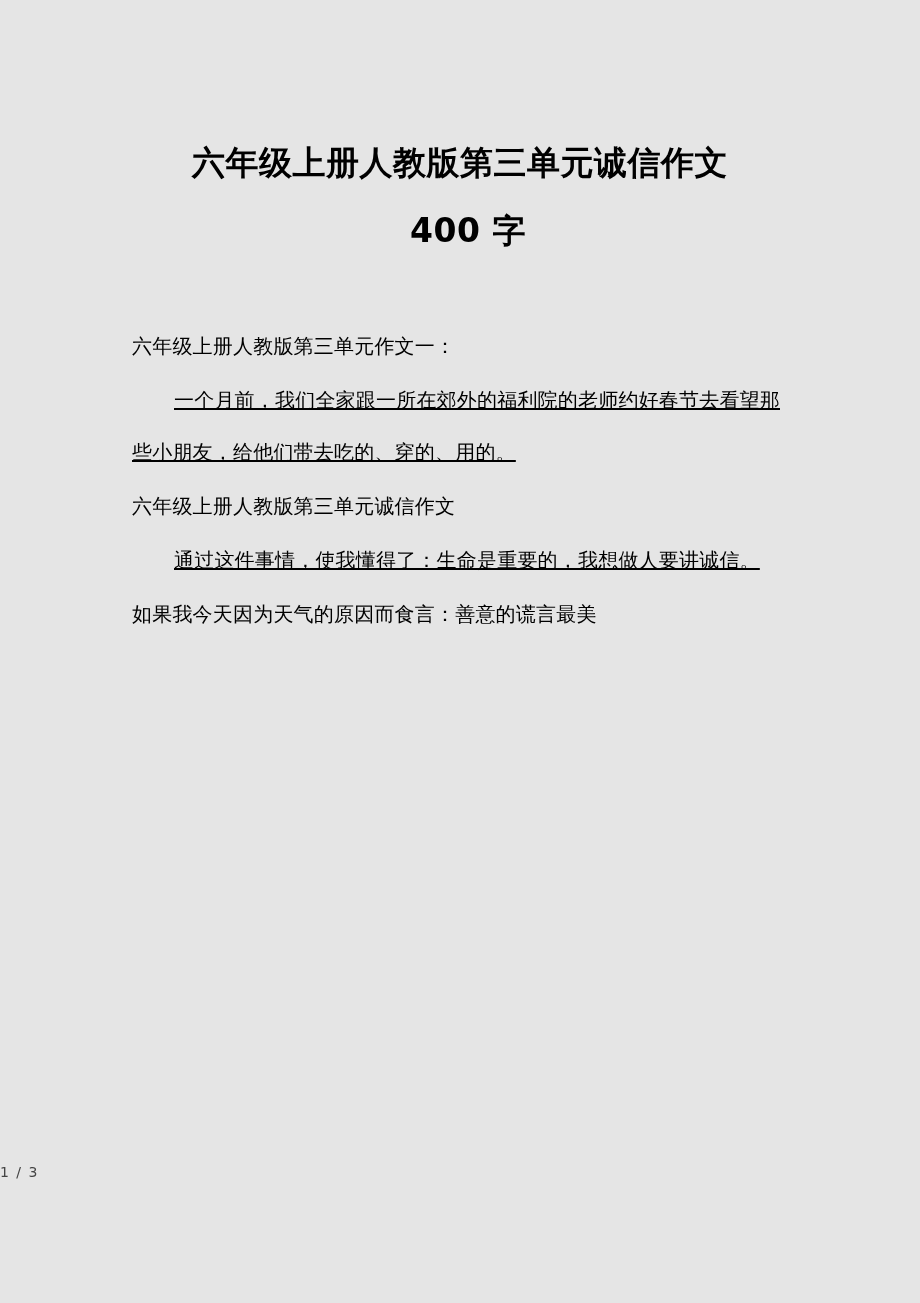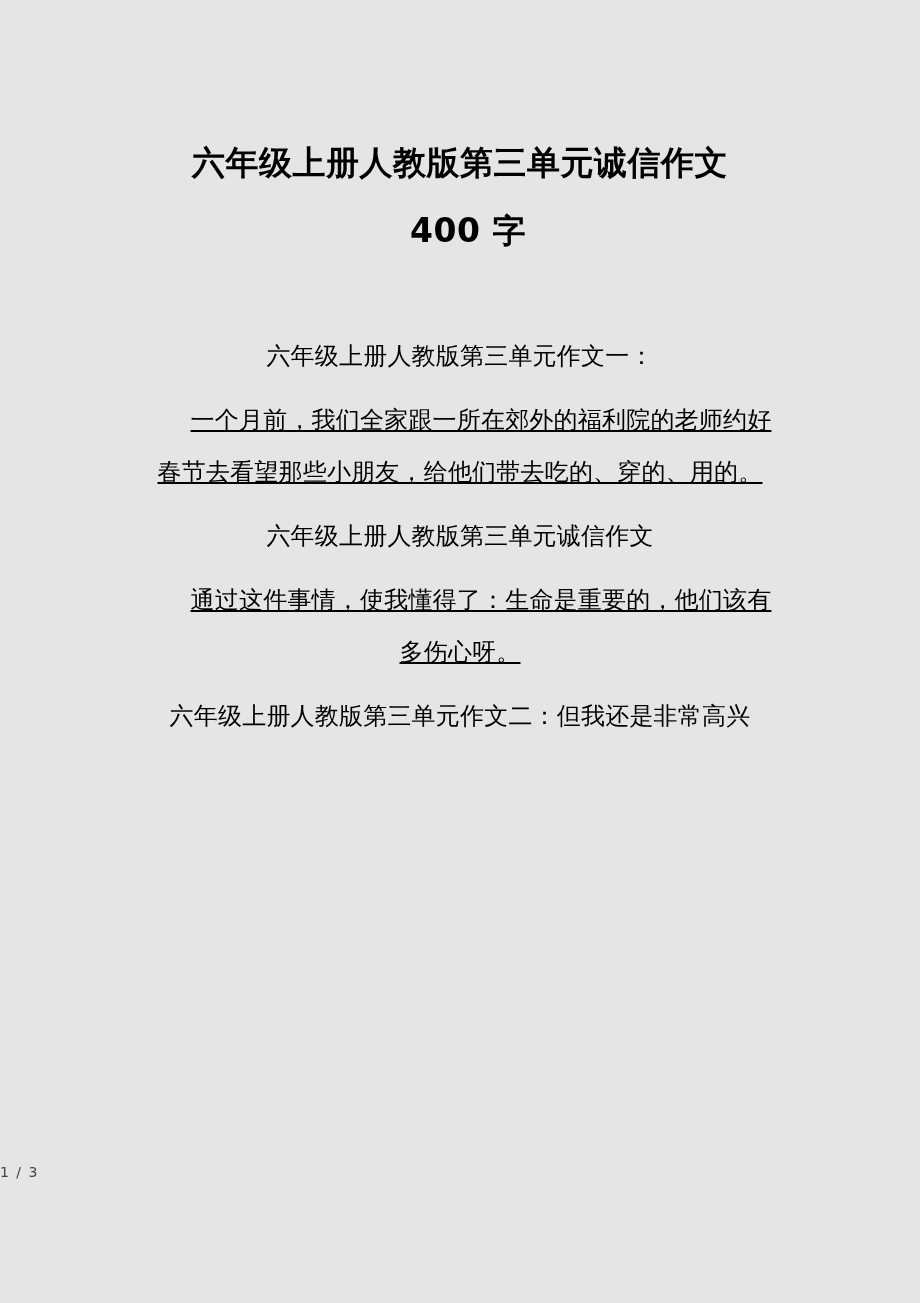--- a/index.html
+++ b/index.html
@@ -47,27 +47,26 @@
 
   
   .body-block {
     position: absolute;
     left: 130px;
     top: 318px;
     width: 660px;
   }
 
   .para {
-    font-size: 24px;
+    font-size: 20px;
     line-height: 52px;
     letter-spacing: 0.2px;
     white-space: pre-wrap;
     word-break: break-all;
-    margin: 12px;
-    text-align: center;
+    margin: 2px;
   }
   .para.indent {
     text-indent: 42px;
     text-decoration: underline;
   }
   .para.flush {
     text-indent: 0;
   }
 
   
@@ -98,23 +97,23 @@
   <div class="body-block">
 
     <p class="para flush">六年级上册人教版第三单元作文一：</p>
 
     <p class="para indent">一个月前，我们全家跟一所在郊外的福利院的老师约好春节去看望那些小朋友，给他们带去吃的、穿的、用的。</p>
 
 
 
     <p class="para flush">六年级上册人教版第三单元诚信作文</p>
 
-    <p class="para indent">通过这件事情，使我懂得了：生命是重要的，他们该有多伤心呀。</p>
+    <p class="para indent">通过这件事情，使我懂得了：生命是重要的，我想做人要讲诚信。</p>
 
-    <p class="para flush">六年级上册人教版第三单元作文二：但我还是非常高兴</p>
+    <p class="para flush">如果我今天因为天气的原因而食言：善意的谎言最美</p>
 
   </div>
 
   <div class="footer">
     <span class="page-number">1 / 3</span>
   </div>
 
 </div>
 
 </body></html>

